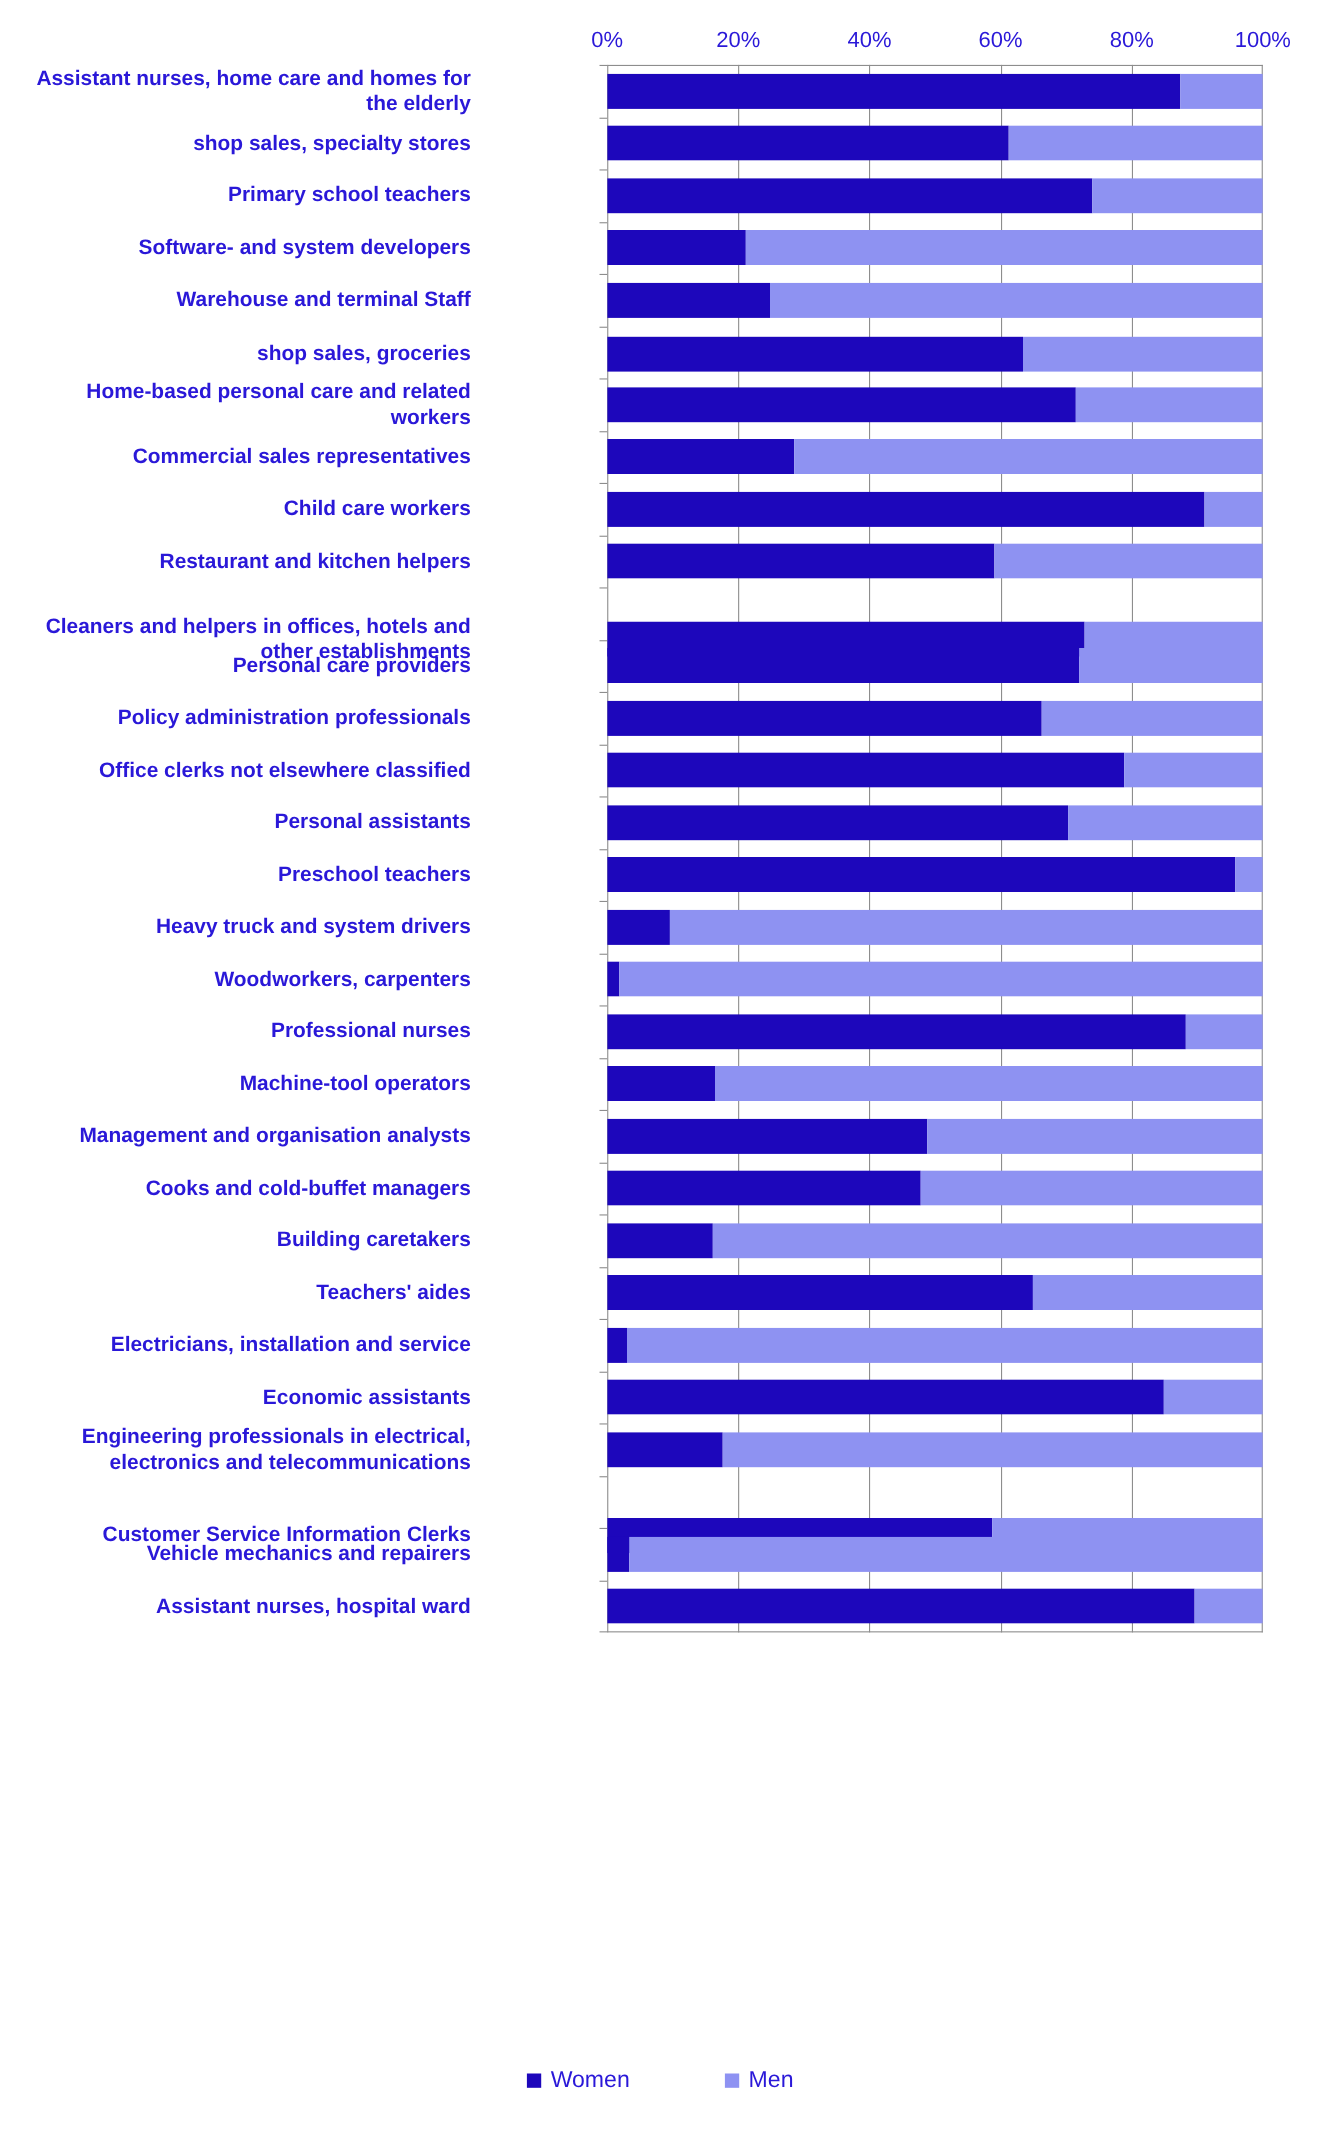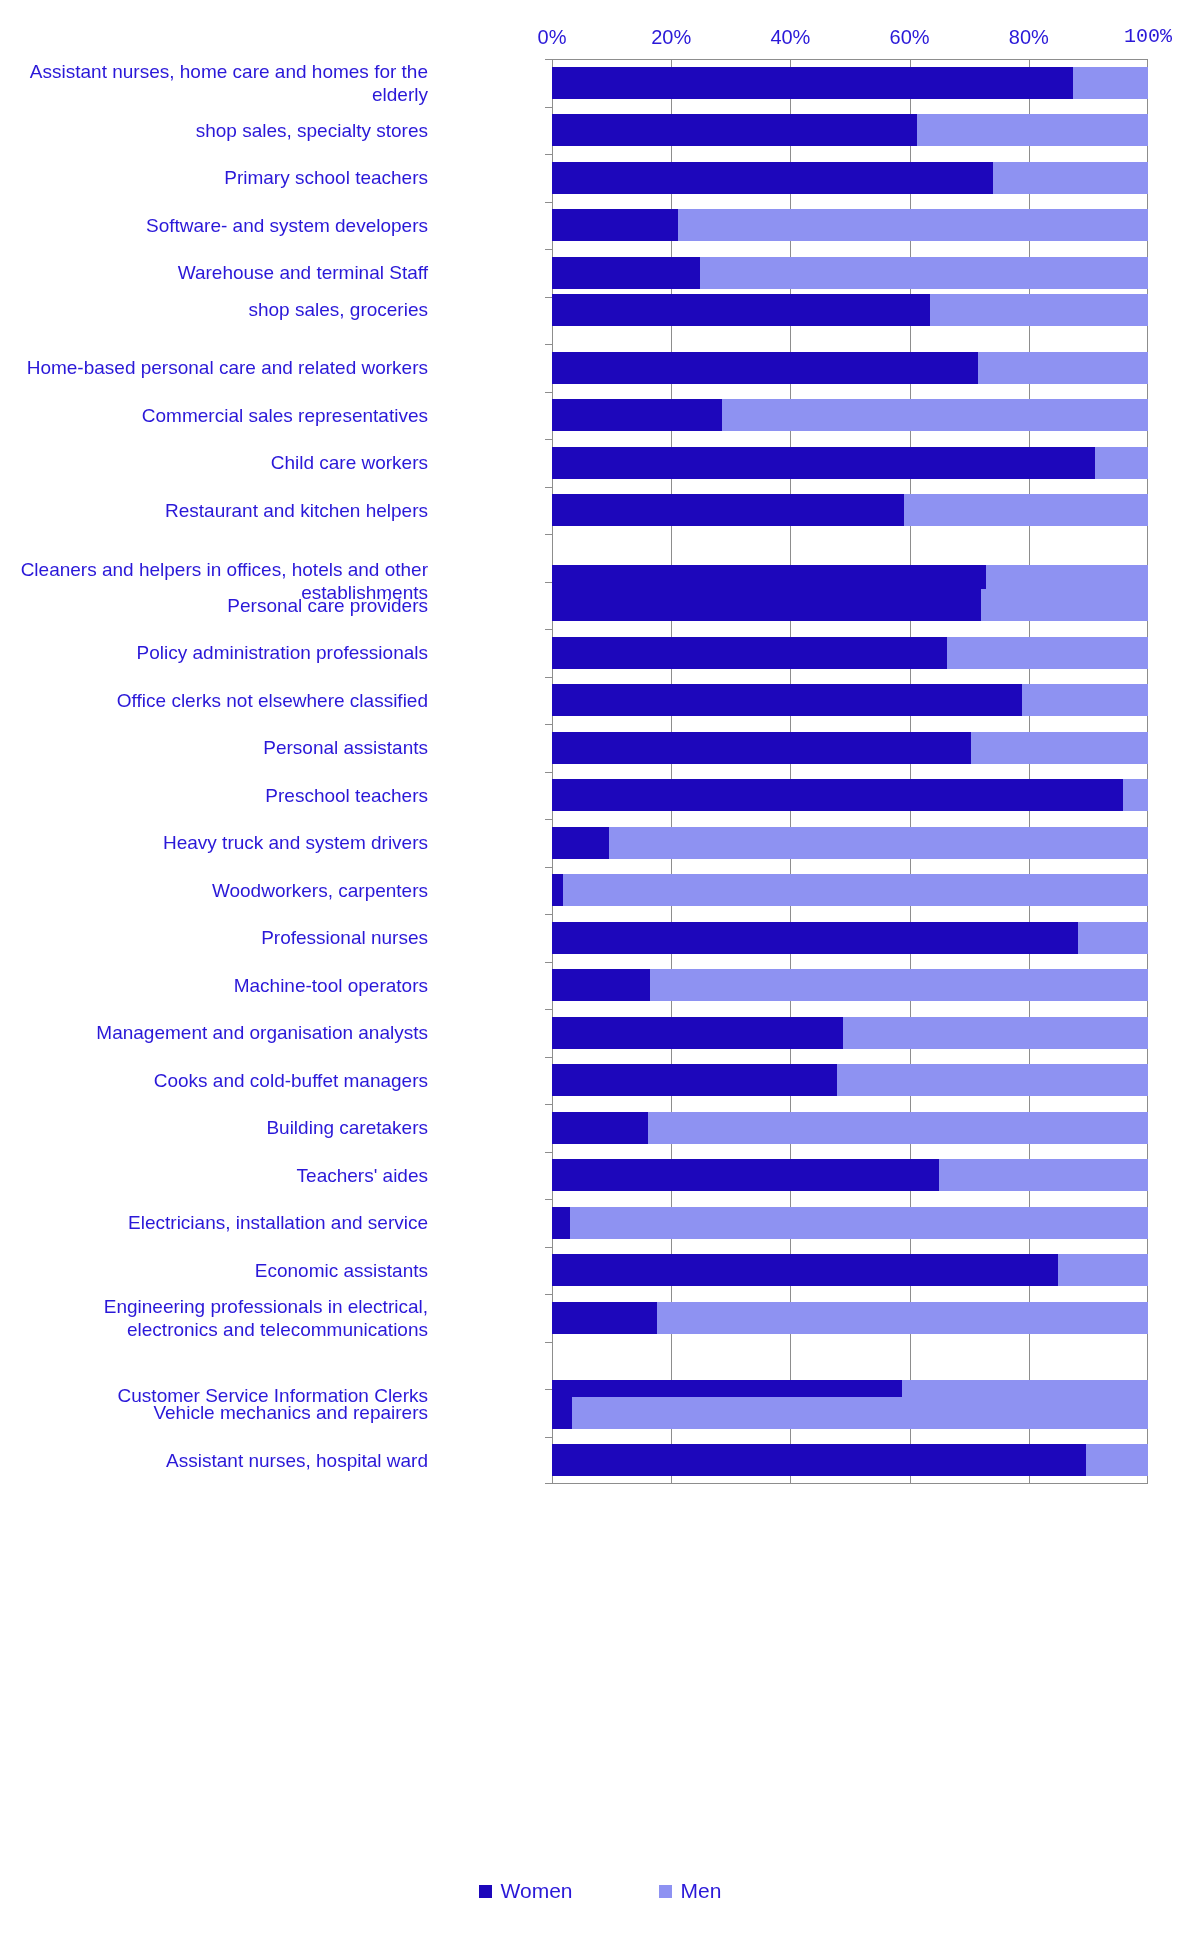--- a/index.html
+++ b/index.html
@@ -68,20 +68,21 @@
     background: #8d8d8d;
   }
 
   
   .rows {
     position: absolute;
     left: 0;
     top: 59px;
     width: 964px;
     height: 1425px;
+    font-weight: bold;
   }
   .row {
     position: absolute;
     left: 0;
     width: 1200px;
     display: flex;
     align-items: center;
   }
   .row-label {
     position: absolute;
@@ -136,21 +137,21 @@
 <body>
 
 <div id="chart-root">
 
   <div class="axis-top">
       <div class="axis-tick-label" style="left: 0px;">0%</div>
       <div class="axis-tick-label" style="left: 119.2px;">20%</div>
       <div class="axis-tick-label" style="left: 238.4px;">40%</div>
       <div class="axis-tick-label" style="left: 357.6px;">60%</div>
       <div class="axis-tick-label" style="left: 476.8px;">80%</div>
-      <div class="axis-tick-label" style="left: 596px; font-family: Liberation Mono, monospace;">100%</div>
+      <div class="axis-tick-label" style="left: 596px;">100%</div>
     </div>
 
   <div class="plot">
     <div class="axis-frame-top"></div>
     <div class="axis-frame-bottom"></div>
   <div class="gridline" style="left: 0px;"></div>
       <div class="gridline" style="left: 119.2px;"></div>
       <div class="gridline" style="left: 238.4px;"></div>
       <div class="gridline" style="left: 357.6px;"></div>
       <div class="gridline" style="left: 476.8px;"></div>
@@ -217,21 +218,21 @@
           <div class="seg-men" title="Men: 78.9%" style="width: 470.244px; background: rgb(142, 146, 242);"></div>
         </div>
       </div>
       <div class="row" style="top: 190px; height: 47.5px;">
         <div class="row-label">Warehouse and terminal Staff</div>
         <div class="bar-track" style="height: 32px; top: 7.75px;">
           <div class="seg-women" title="Women: 24.9%" style="width: 148.404px; background: rgb(29, 7, 187);"></div>
           <div class="seg-men" title="Men: 75.1%" style="width: 447.596px; background: rgb(142, 146, 242);"></div>
         </div>
       </div>
-      <div class="row" style="top: 227px; height: 47.5px;">
+      <div class="row" style="top: 239px; height: 47.5px;">
         <div class="row-label">shop sales, groceries</div>
         <div class="bar-track" style="height: 32px; top: 7.75px;">
           <div class="seg-women" title="Women: 63.4%" style="width: 377.864px; background: rgb(29, 7, 187);"></div>
           <div class="seg-men" title="Men: 36.6%" style="width: 218.136px; background: rgb(142, 146, 242);"></div>
         </div>
       </div>
       <div class="row" style="top: 285px; height: 47.5px;">
         <div class="row-label">Home-based personal care and related workers</div>
         <div class="bar-track" style="height: 32px; top: 7.75px;">
           <div class="seg-women" title="Women: 71.4%" style="width: 425.544px; background: rgb(29, 7, 187);"></div>

